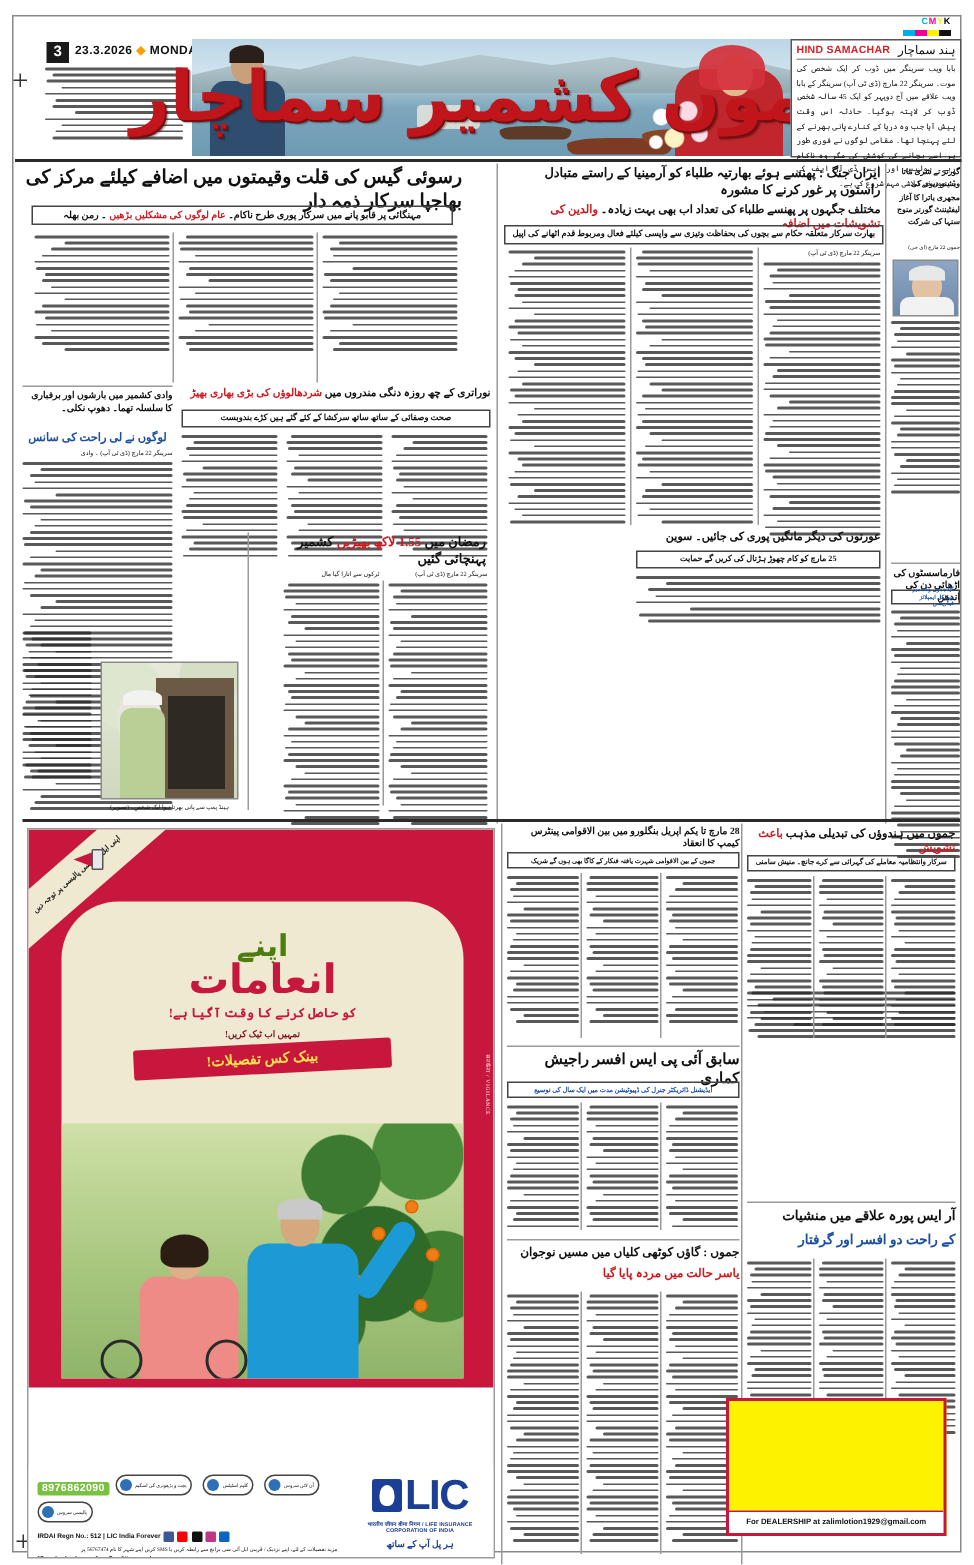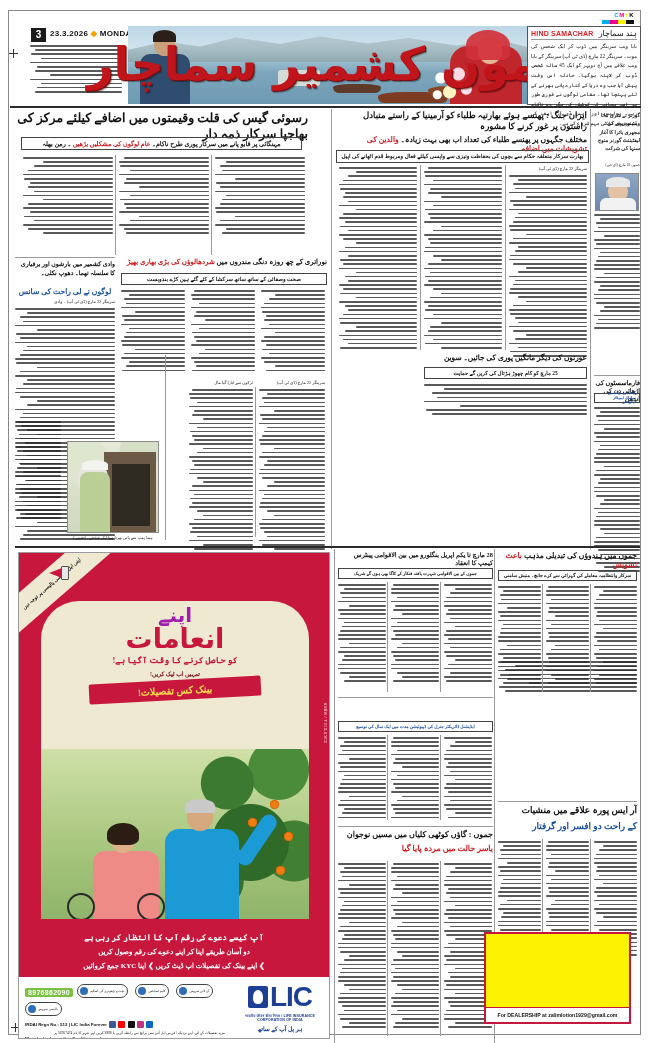--- a/index.html
+++ b/index.html
@@ -88,21 +88,21 @@
   
   .licad{position:absolute;left:9px;top:541px;width:312px;height:487px;border:1px solid #9b9b9b;box-sizing:border-box;background:#fff;overflow:hidden;}
   .lic-top{position:absolute;left:0;top:0;width:100%;height:372px;background:#c8173c;}
   .lic-ribbon{position:absolute;left:-42px;top:16px;width:150px;height:30px;background:#efe9d2;transform:rotate(-41deg);
      display:flex;align-items:center;justify-content:center;}
   .lic-ribbon span{direction:rtl;font-size:5px;font-weight:bold;color:#1d1d1d;line-height:1.3;text-align:center;}
   .lic-mega{position:absolute;left:30px;top:12px;width:20px;height:14px;}
   .lic-mega:before{content:"";position:absolute;left:0;top:3px;width:0;height:0;border-top:5px solid transparent;border-bottom:5px solid transparent;border-right:13px solid #c8173c;}
   .lic-mega:after{content:"";position:absolute;left:12px;top:1px;width:6px;height:12px;background:#e8e8e8;border:1px solid #555;border-radius:1px;}
   .lic-inner{position:absolute;left:22px;top:48px;width:268px;height:318px;background:#efe9d2;border-radius:38px 38px 0 0;overflow:hidden;}
-  .lic-apne{direction:rtl;text-align:center;color:#a21caf;font-size:20px;font-weight:bold;margin-top:2px;font-family:"DejaVu Sans",sans-serif;}
+  .lic-apne{direction:rtl;text-align:center;color:#4d7c0f;font-size:20px;font-weight:bold;margin-top:17px;font-family:"DejaVu Sans",sans-serif;}
   .lic-inam{direction:rtl;text-align:center;color:#c8173c;font-size:27px;font-weight:bold;letter-spacing:2px;margin-top:-4px;font-family:"DejaVu Sans",sans-serif;}
   .lic-sub{direction:rtl;text-align:center;color:#c8173c;font-size:8.5px;font-weight:bold;margin-top:1px;}
   .lic-sub2{direction:rtl;text-align:center;color:#7a1222;font-size:6px;font-weight:bold;margin-top:5px;}
   .lic-band{margin:3px auto 0;width:172px;height:20px;background:#c8173c;transform:rotate(-3deg);
      display:flex;align-items:center;justify-content:center;border-radius:2px;}
   .lic-band span{direction:rtl;color:#ffe14d;font-size:9.5px;font-weight:bold;}
   .lic-scene{position:absolute;left:0;bottom:0;width:100%;height:170px;
      background:linear-gradient(#cfe0a8,#a9c77f 55%,#8fb46a);}
   .tree{position:absolute;right:-8px;bottom:0;width:128px;height:170px;background:
      radial-gradient(circle at 30% 20%,#3c7a32 0 26px,transparent 27px),
@@ -662,20 +662,25 @@
     <div class="ln s1"></div>
         <div class="ln s3"></div>
         <div class="ln s2"></div>
         <div class="ln s6"></div>
     <div class="ln s1"></div>
         <div class="ln s5"></div>
         <div class="ln s4"></div>
         <div class="ln s2"></div>
   </div>
 
+  <div class="hl" style="position:absolute;left:160px;top:345px;width:155px;font-size:8.6px;">
+    <span>رمضان میں</span>
+    <span class="hl-red">1.55 لاکھ بھیڑیں</span>
+    <span>کشمیر پہنچائی گئیں</span>
+  </div>
   <div class="dateTag" style="position:absolute;left:250px;top:369px;width:66px;text-align:right;">سرینگر 22 مارچ (ڈی ٹی آپ)</div>
   <div class="dateTag" style="position:absolute;left:180px;top:369px;width:64px;text-align:right;">ٹرکوں سے اتارا گیا مال</div>
   <div class="lines u" style="left:250px;top:378px;width:66px;">
     <div class="ln s1"></div>
         <div class="ln s3"></div>
         <div class="ln s2"></div>
         <div class="ln s6"></div>
     <div class="ln s1"></div>
         <div class="ln s5"></div>
         <div class="ln s4"></div>
@@ -891,25 +896,20 @@
                 <div class="hair"></div>
           </div>
           <div class="bike">
                 <i class="w1"></i>
                 <i class="w2"></i>
               </div>
         </div>
       </div>
     </div>
 
-    <div class="lic-mid">
-      <div class="l1">آپ کیسے دعوے کی رقم آپ کا انتظار کر رہی ہے</div>
-      <div class="l2">دو آسان طریقے اپنا کر اپنے دعوے کی رقم وصول کریں</div>
-      <div class="l2">❯ اپنے بینک کی تفصیلات اپ ڈیٹ کریں   ❯ اپنا KYC جمع کروائیں</div>
-    </div>
 
     <div class="lic-bottom">
       <div class="lic-logo">
         <span class="mark"></span><span class="txt">LIC</span>
         <div class="full">भारतीय जीवन बीमा निगम / LIFE INSURANCE CORPORATION OF INDIA</div>
         <div class="urdu">ہر پل آپ کے ساتھ</div>
       </div>
       <div class="lic-chips">
         <span class="phonechip">8976862090</span>
         <span class="chip"><span class="dot"></span><span>بچت و بڑھوتری کی اسکیم</span></span>
@@ -1094,20 +1094,21 @@
         <div class="ln s2"></div>
         <div class="ln s5"></div>
         <div class="ln s6"></div>
     <div class="ln s1"></div>
         <div class="ln s3"></div>
         <div class="ln s4"></div>
         <div class="ln s2"></div>
   </div>
 
   <div class="hr" style="left:329px;top:686px;width:155px;"></div>
+  <div class="hl" style="position:absolute;left:329px;top:690px;width:155px;font-size:10px;">سابق آئی پی ایس افسر راجیش کماری</div>
   <div class="boxhl" style="position:absolute;left:329px;top:710px;width:155px;height:11px;">
     <div class="hl hl-blue" style="font-size:4.4px;">ایڈیشنل ڈائریکٹر جنرل کی ڈپیوٹیشن مدت میں ایک سال کی توسیع</div>
   </div>
   <div class="lines u" style="left:329px;top:726px;width:48px;">
     <div class="ln s1"></div>
         <div class="ln s3"></div>
         <div class="ln s2"></div>
         <div class="ln s6"></div>
     <div class="ln s1"></div>
         <div class="ln s5"></div>

